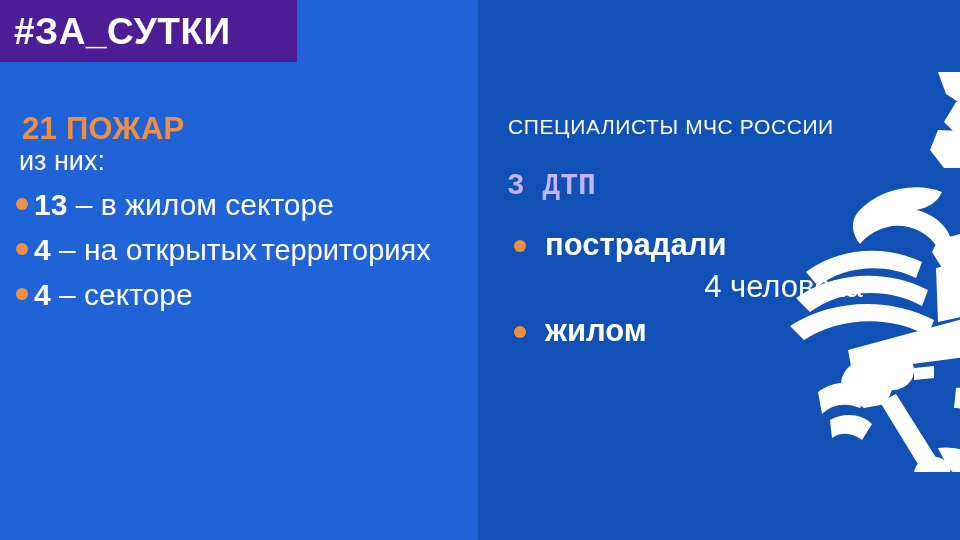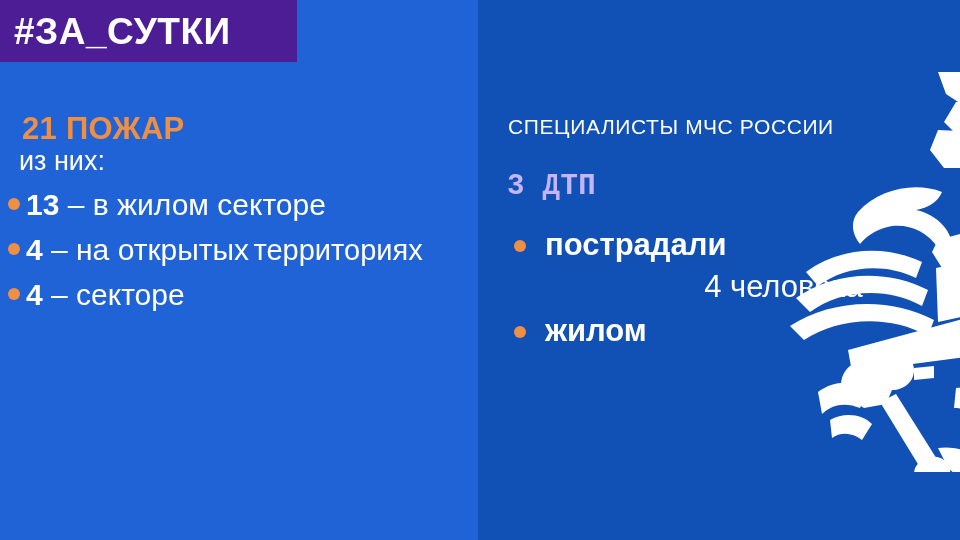--- a/index.html
+++ b/index.html
@@ -34,21 +34,21 @@
   }
   #fires-subhead{
     position:absolute;left:19px;top:148px;
     color:#ffffff;font-size:27px;font-weight:normal;line-height:1;
     white-space:nowrap;
     text-align:center;
   }
   #fires-list{position:absolute;left:0;top:184px;width:478px;}
   .bullet-row{
     position:relative;display:flex;align-items:flex-start;
-    padding-left:8px;margin-bottom:3px;
+    padding-left:16px;margin-bottom:3px;
   }
   .dot{
     flex:0 0 auto;width:12px;height:12px;border-radius:50%;
     background:#ef8f44;margin-top:14px;margin-right:6px;
   }
   .bullet-body{flex:1 1 auto;}
   .bullet-line{
     color:#ffffff;font-size:30px;line-height:42px;white-space:nowrap;
   }
   .bullet-line .num{font-weight:bold;}

